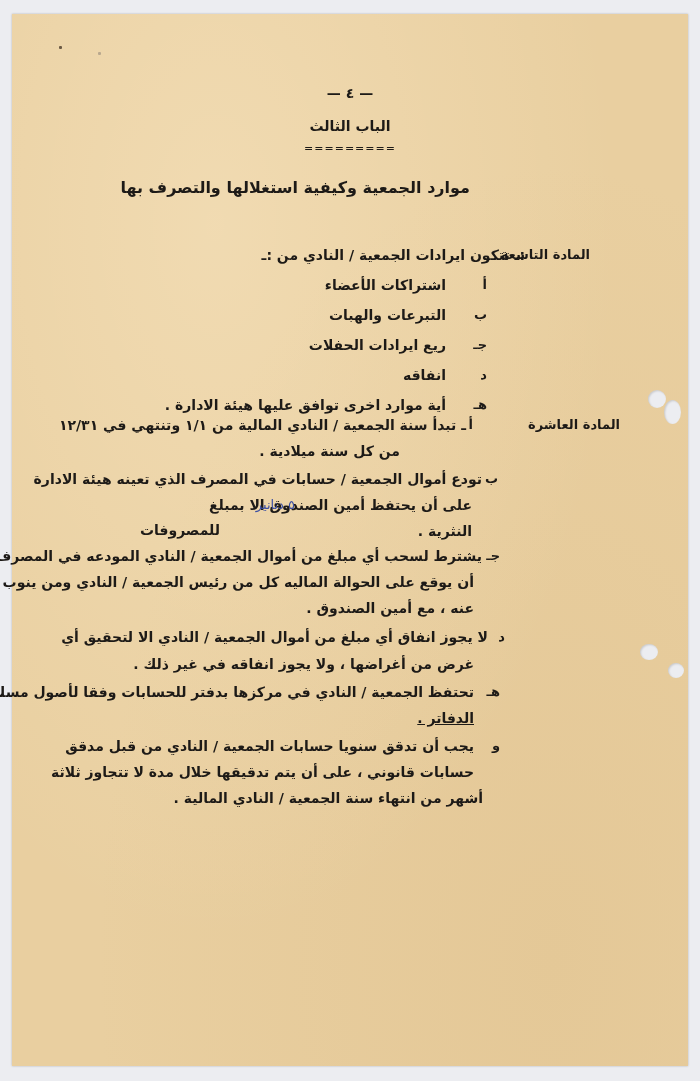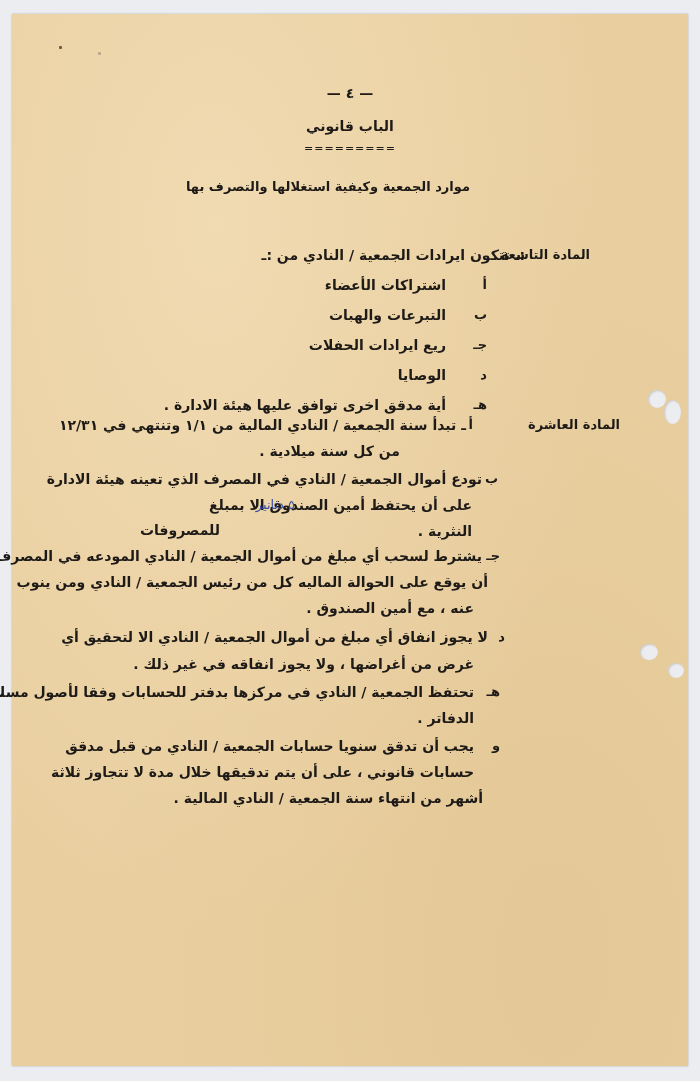--- a/index.html
+++ b/index.html
@@ -86,64 +86,64 @@
 
 <div class="hole" style="left:648px;top:390px;width:18px;height:18px;"></div>
 <div class="hole" style="left:664px;top:400px;width:17px;height:24px;"></div>
 <div class="hole" style="left:640px;top:644px;width:18px;height:16px;"></div>
 <div class="hole" style="left:668px;top:663px;width:16px;height:15px;"></div>
 
 <div class="speck" style="left:59px;top:46px;"></div>
 <div class="speck" style="left:98px;top:52px;background:#b9a88e;"></div>
 
 <div class="center" style="top:86px;font-size:14px;font-weight:bold;">— ٤ —</div>
-<div class="center" style="top:119px;font-size:14px;font-weight:bold;direction:rtl;letter-spacing:3px;">الباب قانوني</div>
+<div class="center" style="top:119px;font-size:14px;font-weight:bold;direction:rtl;letter-spacing:3px;">الباب الثالث</div>
 <div class="center" style="top:143px;font-size:11px;letter-spacing:1px;">=========</div>
-<div class="t bold" style="right:230px;top:180px;font-size:13px;letter-spacing:1px;">موارد الجمعية وكيفية استغلالها والتصرف بها</div>
+<div class="t bold" style="right:230px;top:180px;font-size:16px;letter-spacing:1px;">موارد الجمعية وكيفية استغلالها والتصرف بها</div>
 
 <div class="label" style="right:110px;top:248px;">المادة التاسعة</div>
 <div class="t bold" style="right:175px;top:248px;">:ـ   تتكون ايرادات الجمعية / النادي من :ـ</div>
 
 <div class="letter" style="right:213px;top:278px;">أ</div>
 <div class="t bold" style="right:254px;top:278px;">اشتراكات الأعضاء</div>
 
 <div class="letter" style="right:213px;top:308px;">ب</div>
 <div class="t bold" style="right:254px;top:308px;">التبرعات والهبات</div>
 
 <div class="letter" style="right:213px;top:338px;">جـ</div>
 <div class="t bold" style="right:254px;top:338px;">ريع ايرادات الحفلات</div>
 
 <div class="letter" style="right:213px;top:368px;">د</div>
-<div class="t bold" style="right:254px;top:368px;">الوصايا</div>
+<div class="t bold" style="right:254px;top:368px;">انفاقه</div>
 
 <div class="letter" style="right:213px;top:398px;">هـ</div>
-<div class="t bold" style="right:254px;top:398px;">أية مدقق اخرى توافق عليها هيئة الادارة .</div>
+<div class="t bold" style="right:254px;top:398px;">أية موارد اخرى توافق عليها هيئة الادارة .</div>
 
 <div class="label" style="right:80px;top:418px;">المادة العاشرة</div>
 
 <div class="letter" style="right:227px;top:418px;">أ</div>
 <div class="t bold" style="right:234px;top:418px;text-align:center;">ـ تبدأ سنة الجمعية / النادي المالية من ١/١ وتنتهي في ١٢/٣١</div>
 <div class="t bold" style="right:300px;top:444px;">من كل سنة ميلادية .</div>
 
 <div class="letter" style="right:202px;top:472px;">ب</div>
-<div class="t bold" style="right:218px;top:472px;">تودع أموال الجمعية / النادي في المصرف الذي تعينه هيئة الادارة</div>
+<div class="t bold" style="right:218px;top:472px;">تودع أموال الجمعية / حسابات في المصرف الذي تعينه هيئة الادارة</div>
 <div class="t bold" style="right:228px;top:498px;">على أن يحتفظ أمين الصندوق الا بمبلغ</div>
 <div class="t ink" style="right:405px;top:498px;font-size:13px;">٥ دنانير</div>
 <div class="t bold" style="right:480px;top:498px;margin-top:25px;">للمصروفات</div>
 <div class="t bold" style="right:228px;top:524px;">النثرية .</div>
 
 <div class="letter" style="right:200px;top:549px;">جـ</div>
 <div class="t bold" style="right:218px;top:549px;">يشترط لسحب أي مبلغ من أموال الجمعية / النادي المودعه في المصرف</div>
-<div class="t bold" style="right:212px;top:575px;">أن يوقع على الحوالة الماليه كل من رئيس الجمعية / النادي ومن ينوب</div>
+<div class="t bold" style="right:226px;top:575px;">أن يوقع على الحوالة الماليه كل من رئيس الجمعية / النادي ومن ينوب</div>
 <div class="t bold" style="right:226px;top:601px;">عنه ، مع أمين الصندوق .</div>
 
 <div class="letter" style="right:195px;top:630px;">د</div>
 <div class="t bold" style="right:212px;top:630px;">لا يجوز انفاق أي مبلغ من أموال الجمعية / النادي الا لتحقيق أي</div>
 <div class="t bold" style="right:226px;top:657px;margin-left:12px;">غرض من أغراضها ، ولا يجوز انفاقه في غير ذلك .</div>
 
 <div class="letter" style="right:200px;top:685px;">هـ</div>
 <div class="t bold" style="right:226px;top:685px;">تحتفظ الجمعية / النادي في مركزها بدفتر للحسابات وفقا لأصول مسك</div>
-<div class="t bold" style="right:226px;top:711px;">الدفاتر .</div>
+<div class="t bold" style="right:226px;top:711px;text-decoration:underline;">الدفاتر .</div>
 
 <div class="letter" style="right:200px;top:739px;">و</div>
 <div class="t bold" style="right:226px;top:739px;">يجب أن تدقق سنويا حسابات الجمعية / النادي من قبل مدقق</div>
 <div class="t bold" style="right:226px;top:765px;text-align:right;">حسابات قانوني ، على أن يتم تدقيقها خلال مدة لا تتجاوز ثلاثة</div>
 <div class="t bold" style="right:217px;top:791px;">أشهر من انتهاء سنة الجمعية / النادي المالية .</div>
 
 </body></html>

